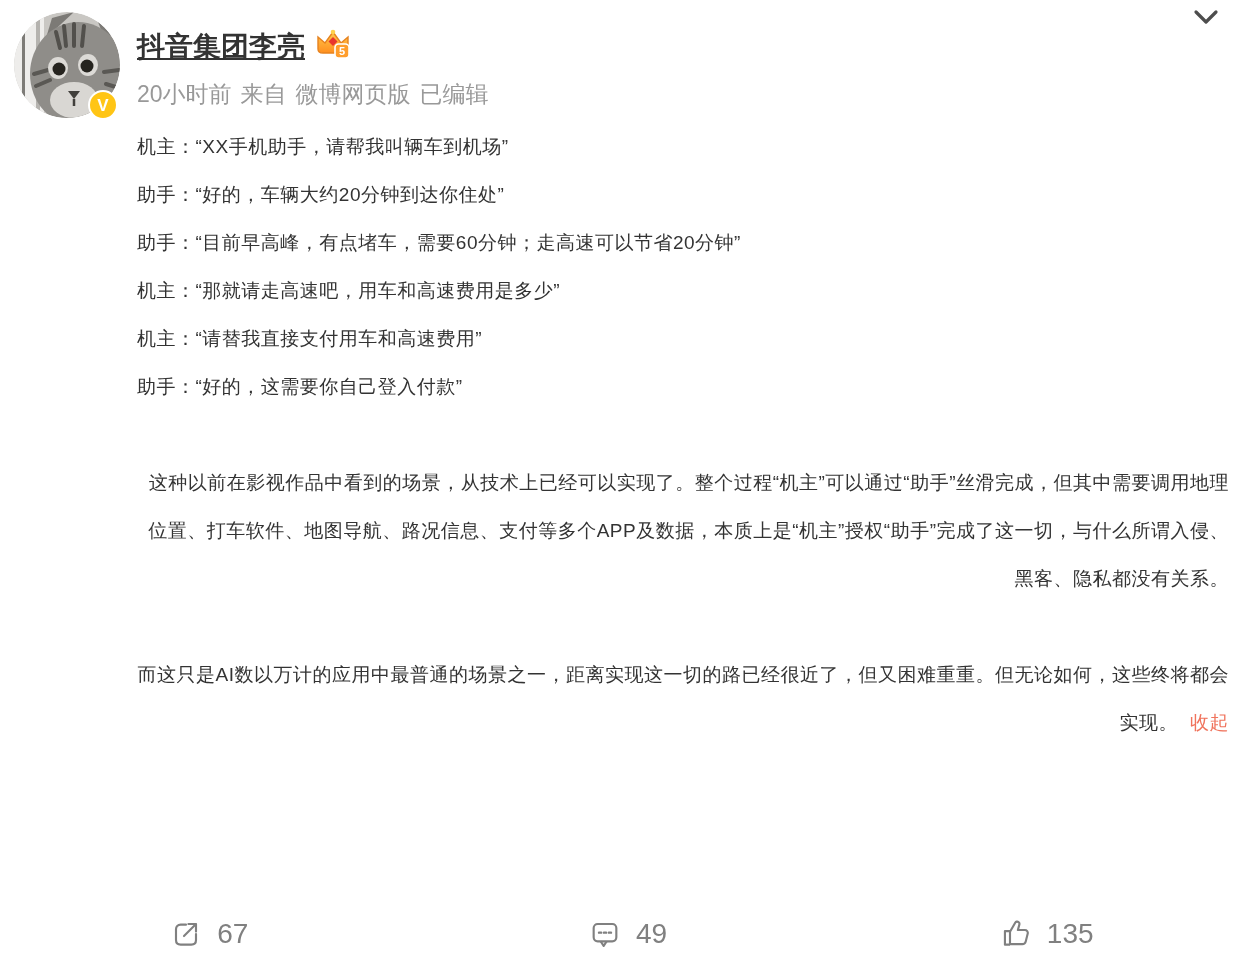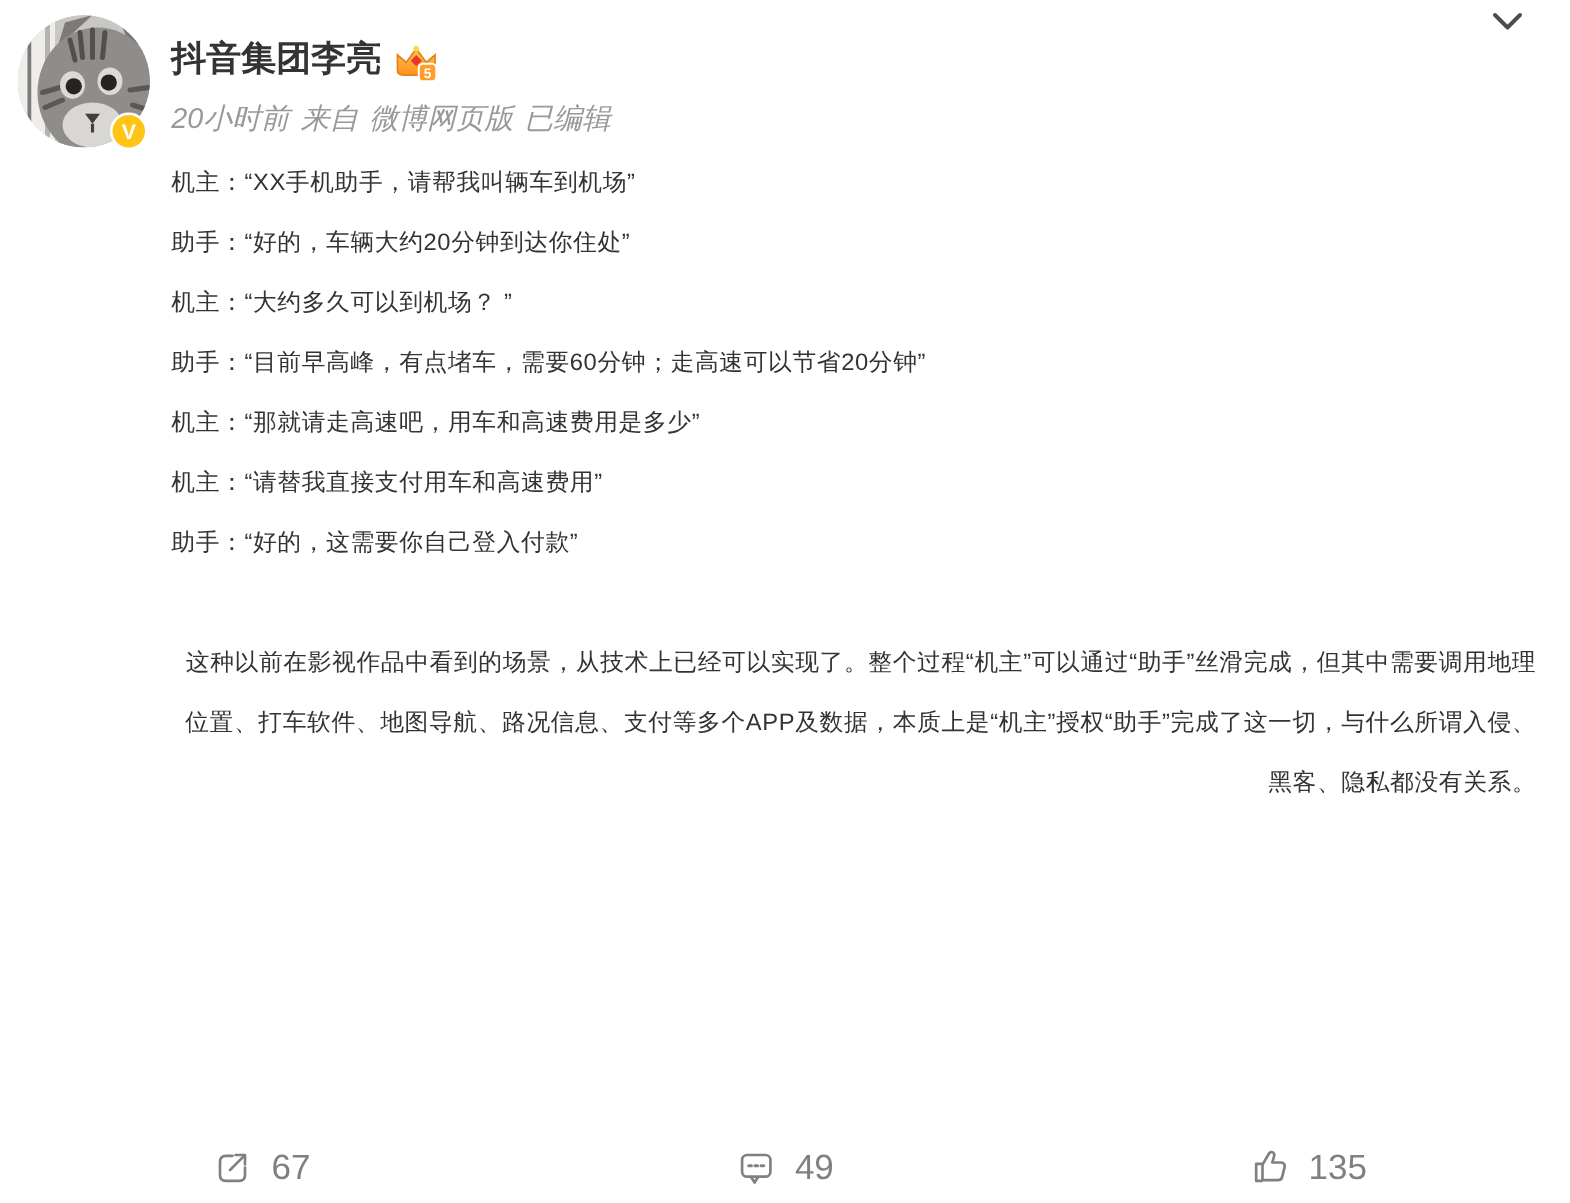--- a/index.html
+++ b/index.html
@@ -22,28 +22,28 @@
   .v-badge {
     position: absolute; left: 88px; top: 90px;
     width: 30px; height: 30px; border-radius: 50%;
     background: #ffc515; border: 2px solid #fff;
     display: flex; align-items: center; justify-content: center;
     color: #fff; font-weight: bold; font-size: 17px; line-height: 1;
     cursor: pointer;
   }
   .name-row {
     position: absolute; left: 137px; top: 28px;
-    display: flex; align-items: flex-end; gap: 10px;
+    display: flex; align-items: flex-start; gap: 10px; text-decoration: underline;
   }
   .author-name { font-size: 28px; font-weight: 700; color: #333; cursor: pointer; }
   .vip-badge { width: 36px; height: 31px; cursor: pointer; }
   .meta-row {
     position: absolute; left: 137px; top: 79px;
     display: flex; gap: 9px;
-    font-size: 23px; color: #999; font-style: italic;
+    font-size: 23px; color: #999;
   }
   .collapse-chevron {
     position: absolute; right: 36px; top: 8px;
     width: 28px; height: 20px; cursor: pointer;
   }
 
   
   .content {
     position: absolute; left: 137px; top: 123px;
     width: 1092px;
@@ -129,30 +129,32 @@
   <span>已编辑</span>
 </div>
 
 <svg class="collapse-chevron" viewBox="0 0 28 18">
   <path d="M4 3 L14 13 L24 3" stroke="#4d4d4d" stroke-width="3.2" fill="none" stroke-linecap="round" stroke-linejoin="round"></path>
 </svg>
 
 <div class="content">
   <div class="dialogue-line">机主：“XX手机助手，请帮我叫辆车到机场”</div>
   <div class="dialogue-line">助手：“好的，车辆大约20分钟到达你住处”</div>
-  <div class="dialogue-line">机主：“大约多久可以到机场？ ”</div>
   <div class="dialogue-line">助手：“目前早高峰，有点堵车，需要60分钟；走高速可以节省20分钟”</div>
   <div class="dialogue-line">机主：“那就请走高速吧，用车和高速费用是多少”</div>
   <div class="dialogue-line">机主：“请替我直接支付用车和高速费用”</div>
   <div class="dialogue-line">助手：“好的，这需要你自己登入付款”</div>
 
   <p class="para">
     <span>这种以前在影视作品中看到的场景，从技术上已经可以实现了。整个过程“机主”可以通过“助手”丝滑完成，但其中需要调用地理位置、打车软件、地图导航、路况信息、支付等多个APP及数据，本质上是“机主”授权“助手”完成了这一切，与什么所谓入侵、黑客、隐私都没有关系。</span>
   </p>
 
+  <p class="para">
+    <span>而这只是AI数以万计的应用中最普通的场景之一，距离实现这一切的路已经很近了，但又困难重重。但无论如何，这些终将都会实现。</span><a class="collapse-link">收起</a>
+  </p>
 </div>
 
 <div class="action-bar">
 
   <button class="action">
     <svg width="32" height="32" viewBox="0 0 24 24" fill="none" stroke="#808080" stroke-width="1.6">
       <path d="M12 5 H8 C5.8 5 4.5 6.3 4.5 8.5 v8 c0 2.2 1.3 3.5 3.5 3.5 h8 c2.2 0 3.5-1.3 3.5-3.5 V12" stroke-linecap="round"></path>
       <path d="M10.5 13.5 L19.3 4.7" stroke-linecap="round"></path>
       <path d="M13.8 4.5 h5.7 v5.7" stroke-linecap="round" stroke-linejoin="round"></path>
     </svg>

